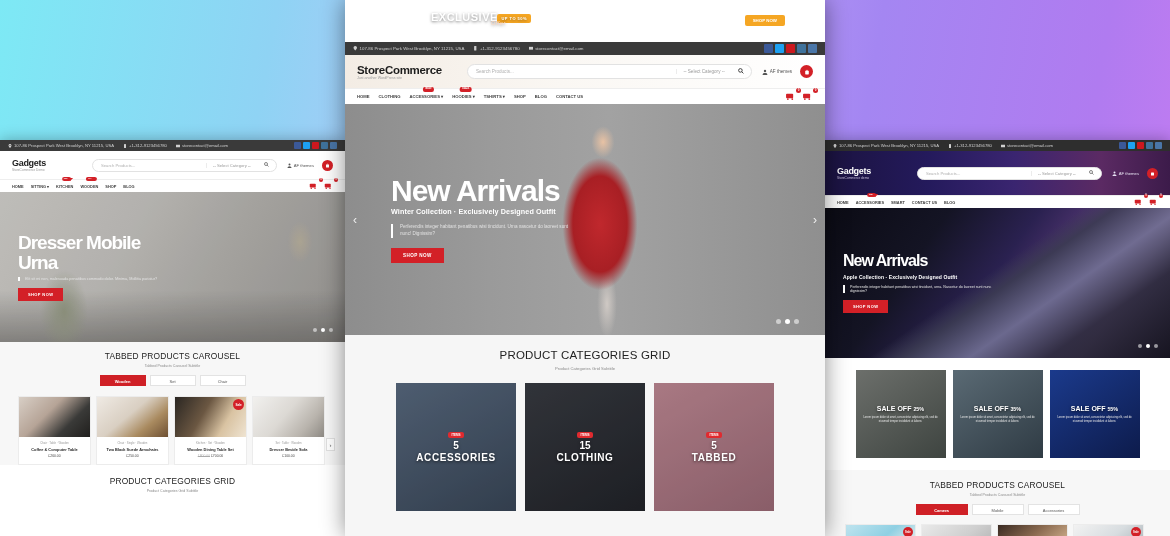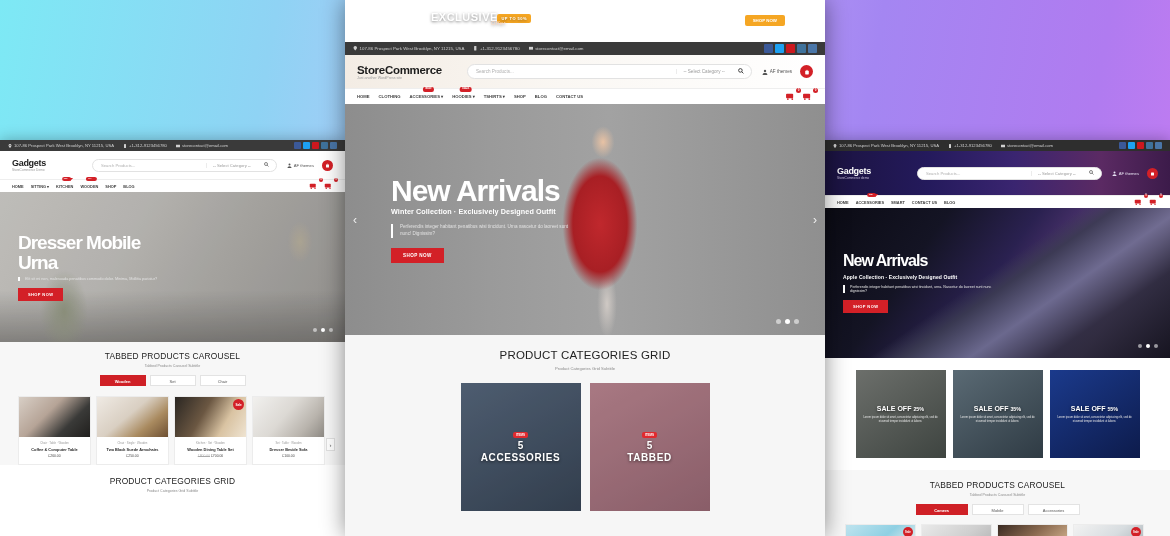--- a/index.html
+++ b/index.html
@@ -578,20 +578,28 @@
     </div>
     <div class="cgrid" id="cgrid-center" style="margin-top:12px;gap:9px">
         <div class="ctile" style="width: 120px; height: 128px; background: linear-gradient(150deg, rgb(93, 111, 134) 0%, rgb(60, 74, 92) 100%);">
           <div class="shade"></div>
           <div class="cin">
             <span class="citems" style="font-size: 3px; padding: 1px 3px;">ITEMS</span>
             <span class="ccount" style="font-size: 10px; margin-top: 2px;">5</span>
             <span class="cname" style="font-size: 10px; margin-top: 1px;">ACCESSORIES</span>
           </div>
         </div>
+        <div class="ctile" style="width: 120px; height: 128px; background: linear-gradient(150deg, rgb(59, 62, 69) 0%, rgb(35, 37, 43) 100%);">
+          <div class="shade"></div>
+          <div class="cin">
+            <span class="citems" style="font-size: 3px; padding: 1px 3px;">ITEMS</span>
+            <span class="ccount" style="font-size: 10px; margin-top: 2px;">15</span>
+            <span class="cname" style="font-size: 10px; margin-top: 1px;">CLOTHING</span>
+          </div>
+        </div>
         <div class="ctile" style="width: 120px; height: 128px; background: linear-gradient(150deg, rgb(201, 144, 156) 0%, rgb(164, 112, 125) 100%);">
           <div class="shade"></div>
           <div class="cin">
             <span class="citems" style="font-size: 3px; padding: 1px 3px;">ITEMS</span>
             <span class="ccount" style="font-size: 10px; margin-top: 2px;">5</span>
             <span class="cname" style="font-size: 10px; margin-top: 1px;">TABBED</span>
           </div>
         </div>
       </div>
   </div>

